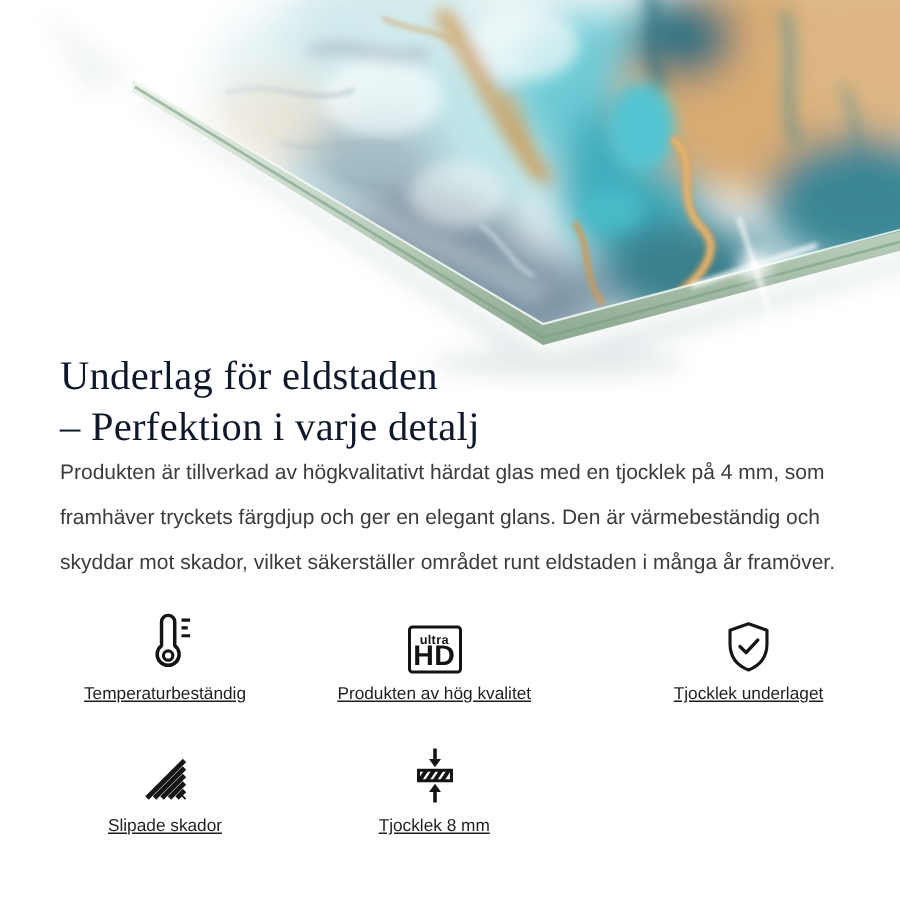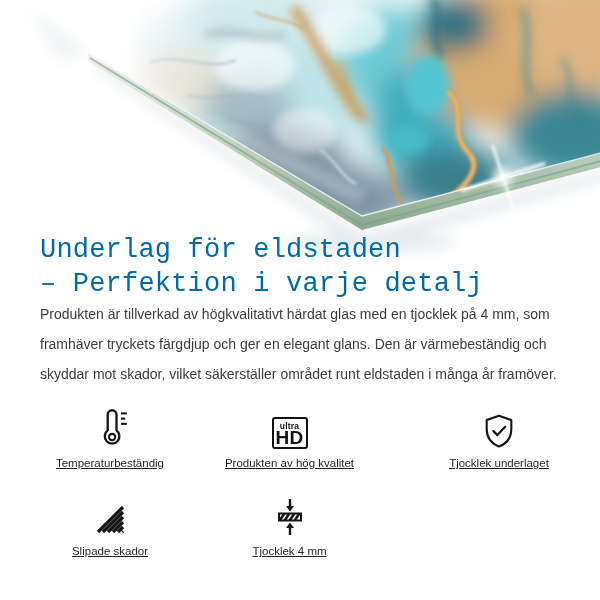--- a/index.html
+++ b/index.html
@@ -1,21 +1,21 @@
 <!DOCTYPE html>
 <html><head>
 <meta charset="utf-8">
 <style>
   html,body{margin:0;padding:0;background:#fff;}
   .page{position:relative;width:600px;height:600px;background:#ffffff;overflow:hidden;
         font-family:"Liberation Sans","DejaVu Sans",sans-serif;}
   .hero{position:absolute;left:0;top:0;width:600px;height:262px;}
   .heading{position:absolute;left:40px;top:233px;width:520px;
-           font-family:Liberation Mono, monospace;
-           font-size:27px;line-height:34px;color:#0369a1;font-weight:400;letter-spacing:.2px;}
+           font-family:Liberation Serif, serif;
+           font-size:27px;line-height:34px;color:#0f172a;font-weight:400;letter-spacing:.2px;}
   .desc{position:absolute;left:40px;top:299px;width:532px;
         font-size:14px;line-height:30px;color:#3c3c3c;}
   .features{position:absolute;left:40px;top:403px;width:560px;display:grid;
             grid-template-columns:140px 195px 200px;column-gap:12px;row-gap:22px;}
   .feature{display:flex;flex-direction:column;align-items:center;}
   .icon-box{height:46px;display:flex;align-items:flex-end;justify-content:center;}
   .feature-label{margin-top:8px;font-size:11.5px;color:#1f1f1f;white-space:nowrap;text-decoration:underline;}
   .uhd-box{width:36px;height:32px;border:2.5px solid #131313;border-radius:3px;
            display:flex;flex-direction:column;align-items:center;justify-content:center;
            color:#131313;box-sizing:border-box;}
@@ -205,17 +205,17 @@
             <line x1="13" y1="26" x2="21" y2="14"></line>
             <line x1="18" y1="26" x2="26" y2="14"></line>
             <line x1="23" y1="26" x2="31" y2="14"></line>
           </g>
           <line x1="20" y1="2" x2="20" y2="9" stroke="#151515" stroke-width="2.4"></line>
           <path d="M16 9 L24 9 L20 14.5 Z" fill="#151515"></path>
           <line x1="20" y1="38" x2="20" y2="31" stroke="#151515" stroke-width="2.4"></line>
           <path d="M16 31 L24 31 L20 25.5 Z" fill="#151515"></path>
         </svg>
       </div>
-      <div class="feature-label">Tjocklek 4 mm</div>
+      <div class="feature-label">Tjocklek 8 mm</div>
     </div>
 
   </div>
 </div>
 
 </body></html>

